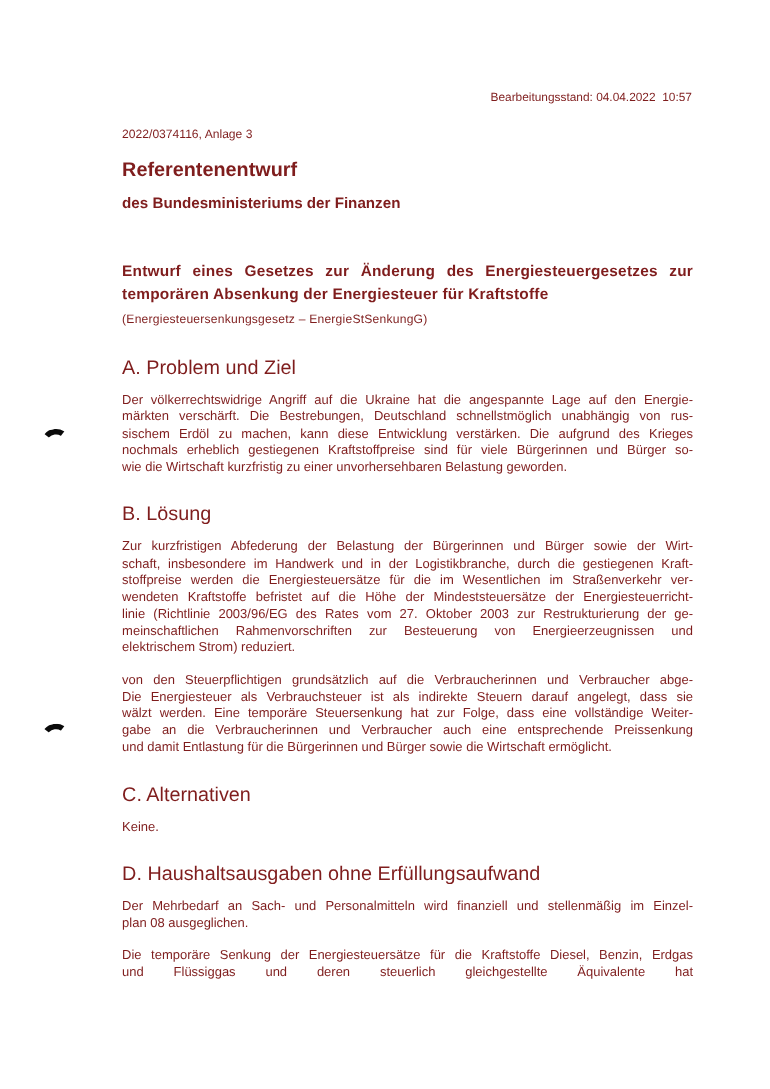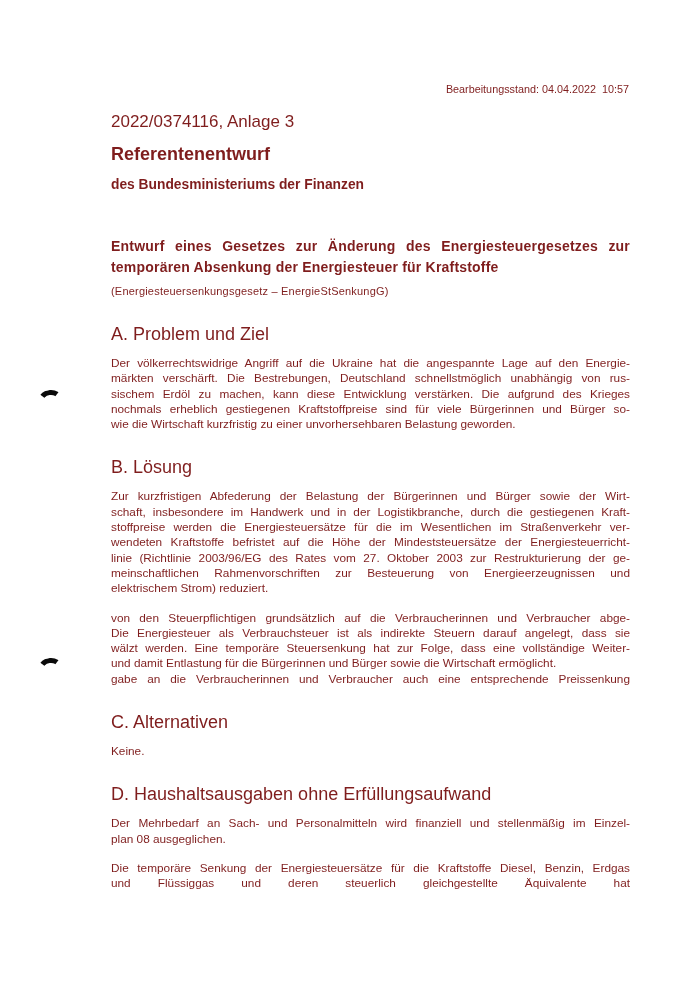--- a/index.html
+++ b/index.html
@@ -3,21 +3,21 @@
 <meta charset="utf-8">
 <style>
   html,body{margin:0;padding:0;background:#ffffff;}
   .page{
     position:relative;width:700px;height:990px;background:#ffffff;overflow:hidden;
     font-family:"Liberation Sans","DejaVu Sans",sans-serif;color:#7f1d1d;margin-top:40px;
     -webkit-font-smoothing:antialiased;
   }
   .content{position:absolute;left:111px;top:43px;width:519px;}
   .meta{text-align:right;font-size:10.8px;line-height:13px;padding-right:1px;}
-  .fileref{margin-top:19px;font-size:17px;line-height:14px;}
+  .fileref{margin-top:19px;font-size:11px;line-height:14px;}
   .doctype{margin:15px 0 0 0;font-size:18px;line-height:20px;font-weight:bold;}
   .ministry{margin:13px 0 0 0;font-size:13.8px;line-height:15px;font-weight:bold;}
   .title{margin-top:44px;font-size:14px;line-height:21px;font-weight:bold;letter-spacing:0.2px;}
   .subtitle{margin-top:6px;font-size:11px;line-height:15px;letter-spacing:0.2px;}
   .h2{margin:27px 0 0 0;font-size:18px;line-height:16px;font-weight:normal;}
   .para{margin-top:14px;font-size:11.8px;line-height:15.3px;}
   .line,.tline{text-align:justify;text-align-last:justify;}
   .line.natural,.tline.natural{text-align-last:auto;}
   .punch{
     position:absolute;left:38px;width:25px;height:22px;box-sizing:border-box;
@@ -60,22 +60,22 @@
           <div class="line">stoffpreise werden die Energiesteuersätze für die im Wesentlichen im Straßenverkehr ver-</div>
           <div class="line">wendeten Kraftstoffe befristet auf die Höhe der Mindeststeuersätze der Energiesteuerricht-</div>
           <div class="line">linie (Richtlinie 2003/96/EG des Rates vom 27. Oktober 2003 zur Restrukturierung der ge-</div>
           <div class="line">meinschaftlichen Rahmenvorschriften zur Besteuerung von Energieerzeugnissen und</div>
           <div class="line natural">elektrischem Strom) reduziert.</div>
         </div>
         <div class="para">
           <div class="line">von den Steuerpflichtigen grundsätzlich auf die Verbraucherinnen und Verbraucher abge-</div>
           <div class="line">Die Energiesteuer als Verbrauchsteuer ist als indirekte Steuern darauf angelegt, dass sie</div>
           <div class="line">wälzt werden. Eine temporäre Steuersenkung hat zur Folge, dass eine vollständige Weiter-</div>
+          <div class="line">gabe an die Verbraucherinnen und Verbraucher auch eine entsprechende Preissenkung</div>
           <div class="line natural">und damit Entlastung für die Bürgerinnen und Bürger sowie die Wirtschaft ermöglicht.</div>
-          <div class="line">gabe an die Verbraucherinnen und Verbraucher auch eine entsprechende Preissenkung</div>
         </div>
         <div class="h2">C. Alternativen</div>
         <div class="para">
           <div class="line natural">Keine.</div>
         </div>
         <div class="h2">D. Haushaltsausgaben ohne Erfüllungsaufwand</div>
         <div class="para">
           <div class="line">Der Mehrbedarf an Sach- und Personalmitteln wird finanziell und stellenmäßig im Einzel-</div>
           <div class="line natural">plan 08 ausgeglichen.</div>
         </div>

